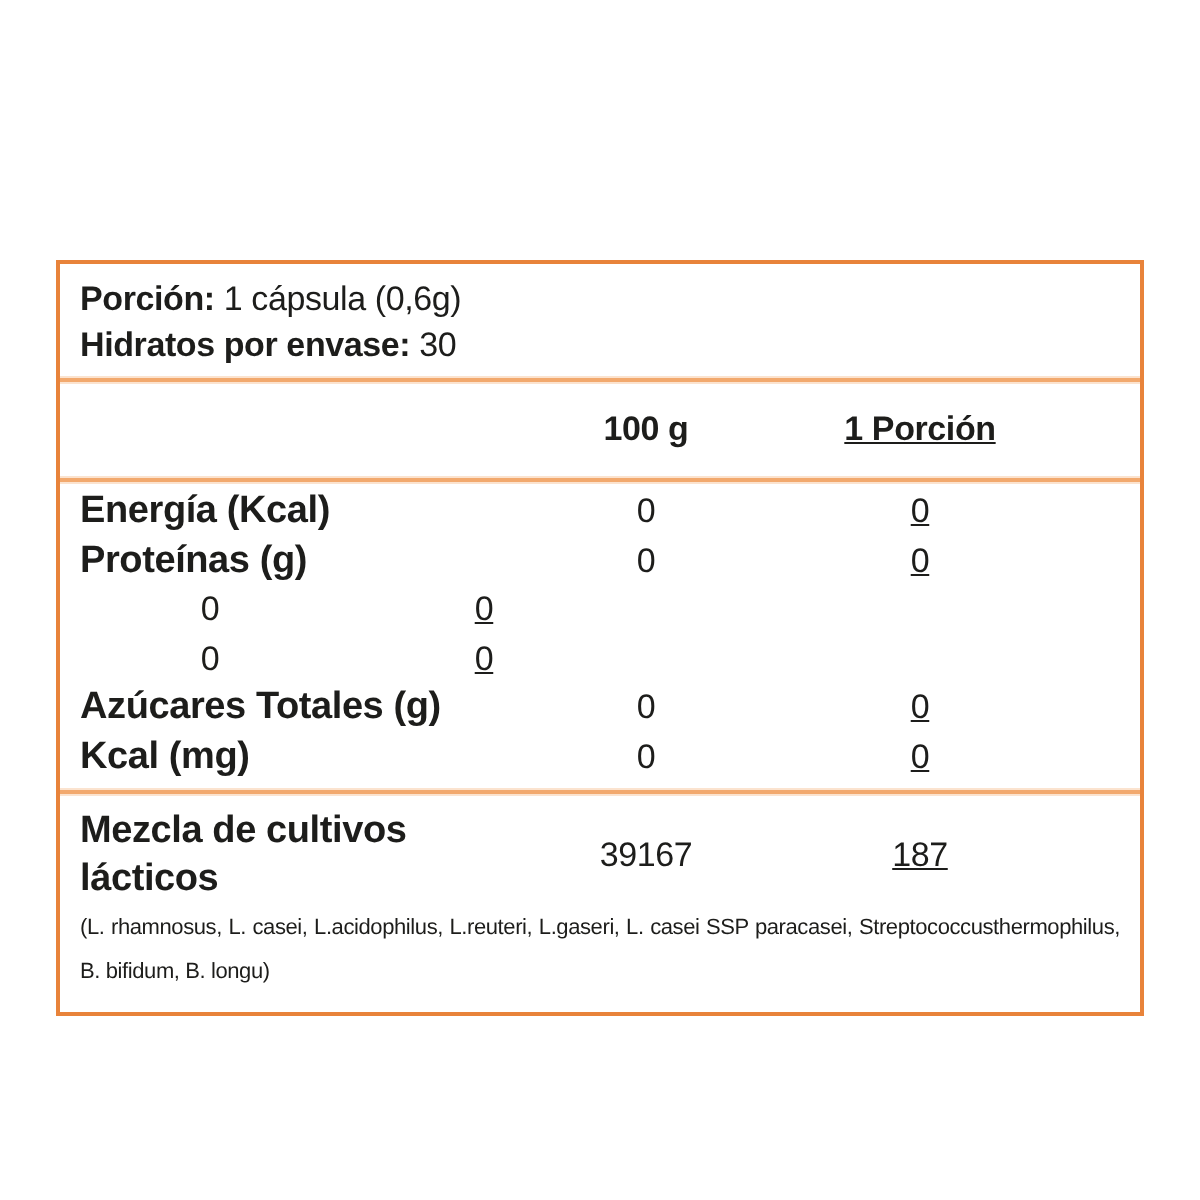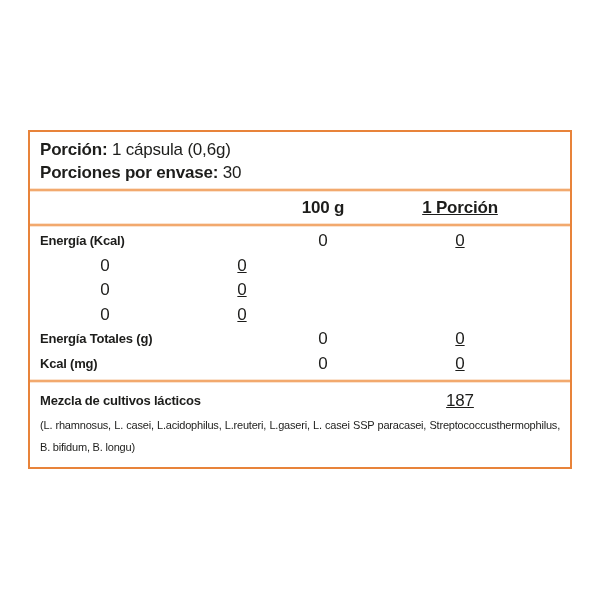--- a/index.html
+++ b/index.html
@@ -38,35 +38,35 @@
   .val { font-weight: normal; }
   .row {
     display: flex;
     align-items: center;
     padding-right: 48px;
   }
   .row .name {
     flex: 1;
     padding-left: 10px;
     font-weight: bold;
-    font-size: 13px;
+    font-size: 19px;
   }
   .col1 {
     width: 150px;
     text-align: center;
     font-size: 17px;
   }
   .col2 {
     width: 124px;
     text-align: center;
     font-size: 17px;
     text-decoration: underline;
   }
   .header-row {
-    height: 33px;
+    height: 48px;
   }
   .header-row .col1, .header-row .col2 { font-weight: bold; }
   .nutrient-rows {
     padding: 3px 0 4px 0;
   }
   .nutrient-rows .row {
     line-height: 24.5px;
   }
   .mixture-section {
     padding: 7px 0 9px 0;
@@ -86,21 +86,21 @@
 <body>
 
 <div class="panel">
 
   <div class="serving-section">
     <div class="serving-line">
       <span class="lbl">Porción:</span>
       <span class="val">1 cápsula (0,6g)</span>
     </div>
     <div class="serving-line">
-      <span class="lbl">Porciones por envase:</span>
+      <span class="lbl">Hidratos por envase:</span>
       <span class="val">30</span>
     </div>
   </div>
 
   <div class="rule"></div>
 
   <div class="row header-row">
     <span class="name"></span>
     <span class="col1">100 g</span>
     <span class="col2">1 Porción</span>
@@ -108,46 +108,48 @@
 
   <div class="rule"></div>
 
   <div class="nutrient-rows">
     <div class="row">
       <span class="name">Energía (Kcal)</span>
       <span class="col1">0</span>
       <span class="col2">0</span>
     </div>
     <div class="row">
+      <span class="name">Proteínas (g)</span>
       <span class="col1">0</span>
       <span class="col2">0</span>
     </div>
     <div class="row">
       <span class="col1">0</span>
       <span class="col2">0</span>
     </div>
     <div class="row">
       <span class="col1">0</span>
       <span class="col2">0</span>
     </div>
     <div class="row">
-      <span class="name">Energía Totales (g)</span>
+      <span class="name">Azúcares Totales (g)</span>
       <span class="col1">0</span>
       <span class="col2">0</span>
     </div>
     <div class="row">
       <span class="name">Kcal (mg)</span>
       <span class="col1">0</span>
       <span class="col2">0</span>
     </div>
   </div>
 
   <div class="rule"></div>
 
   <div class="mixture-section">
     <div class="row mixture-row">
       <span class="name">Mezcla de cultivos lácticos</span>
+      <span class="col1">39167</span>
       <span class="col2">187</span>
     </div>
     <div class="species-note">(L. rhamnosus, L. casei, L.acidophilus, L.reuteri, L.gaseri, L. casei SSP paracasei, Streptococcusthermophilus, B. bifidum, B. longu)</div>
   </div>
 
 </div>
 
 </body></html>

